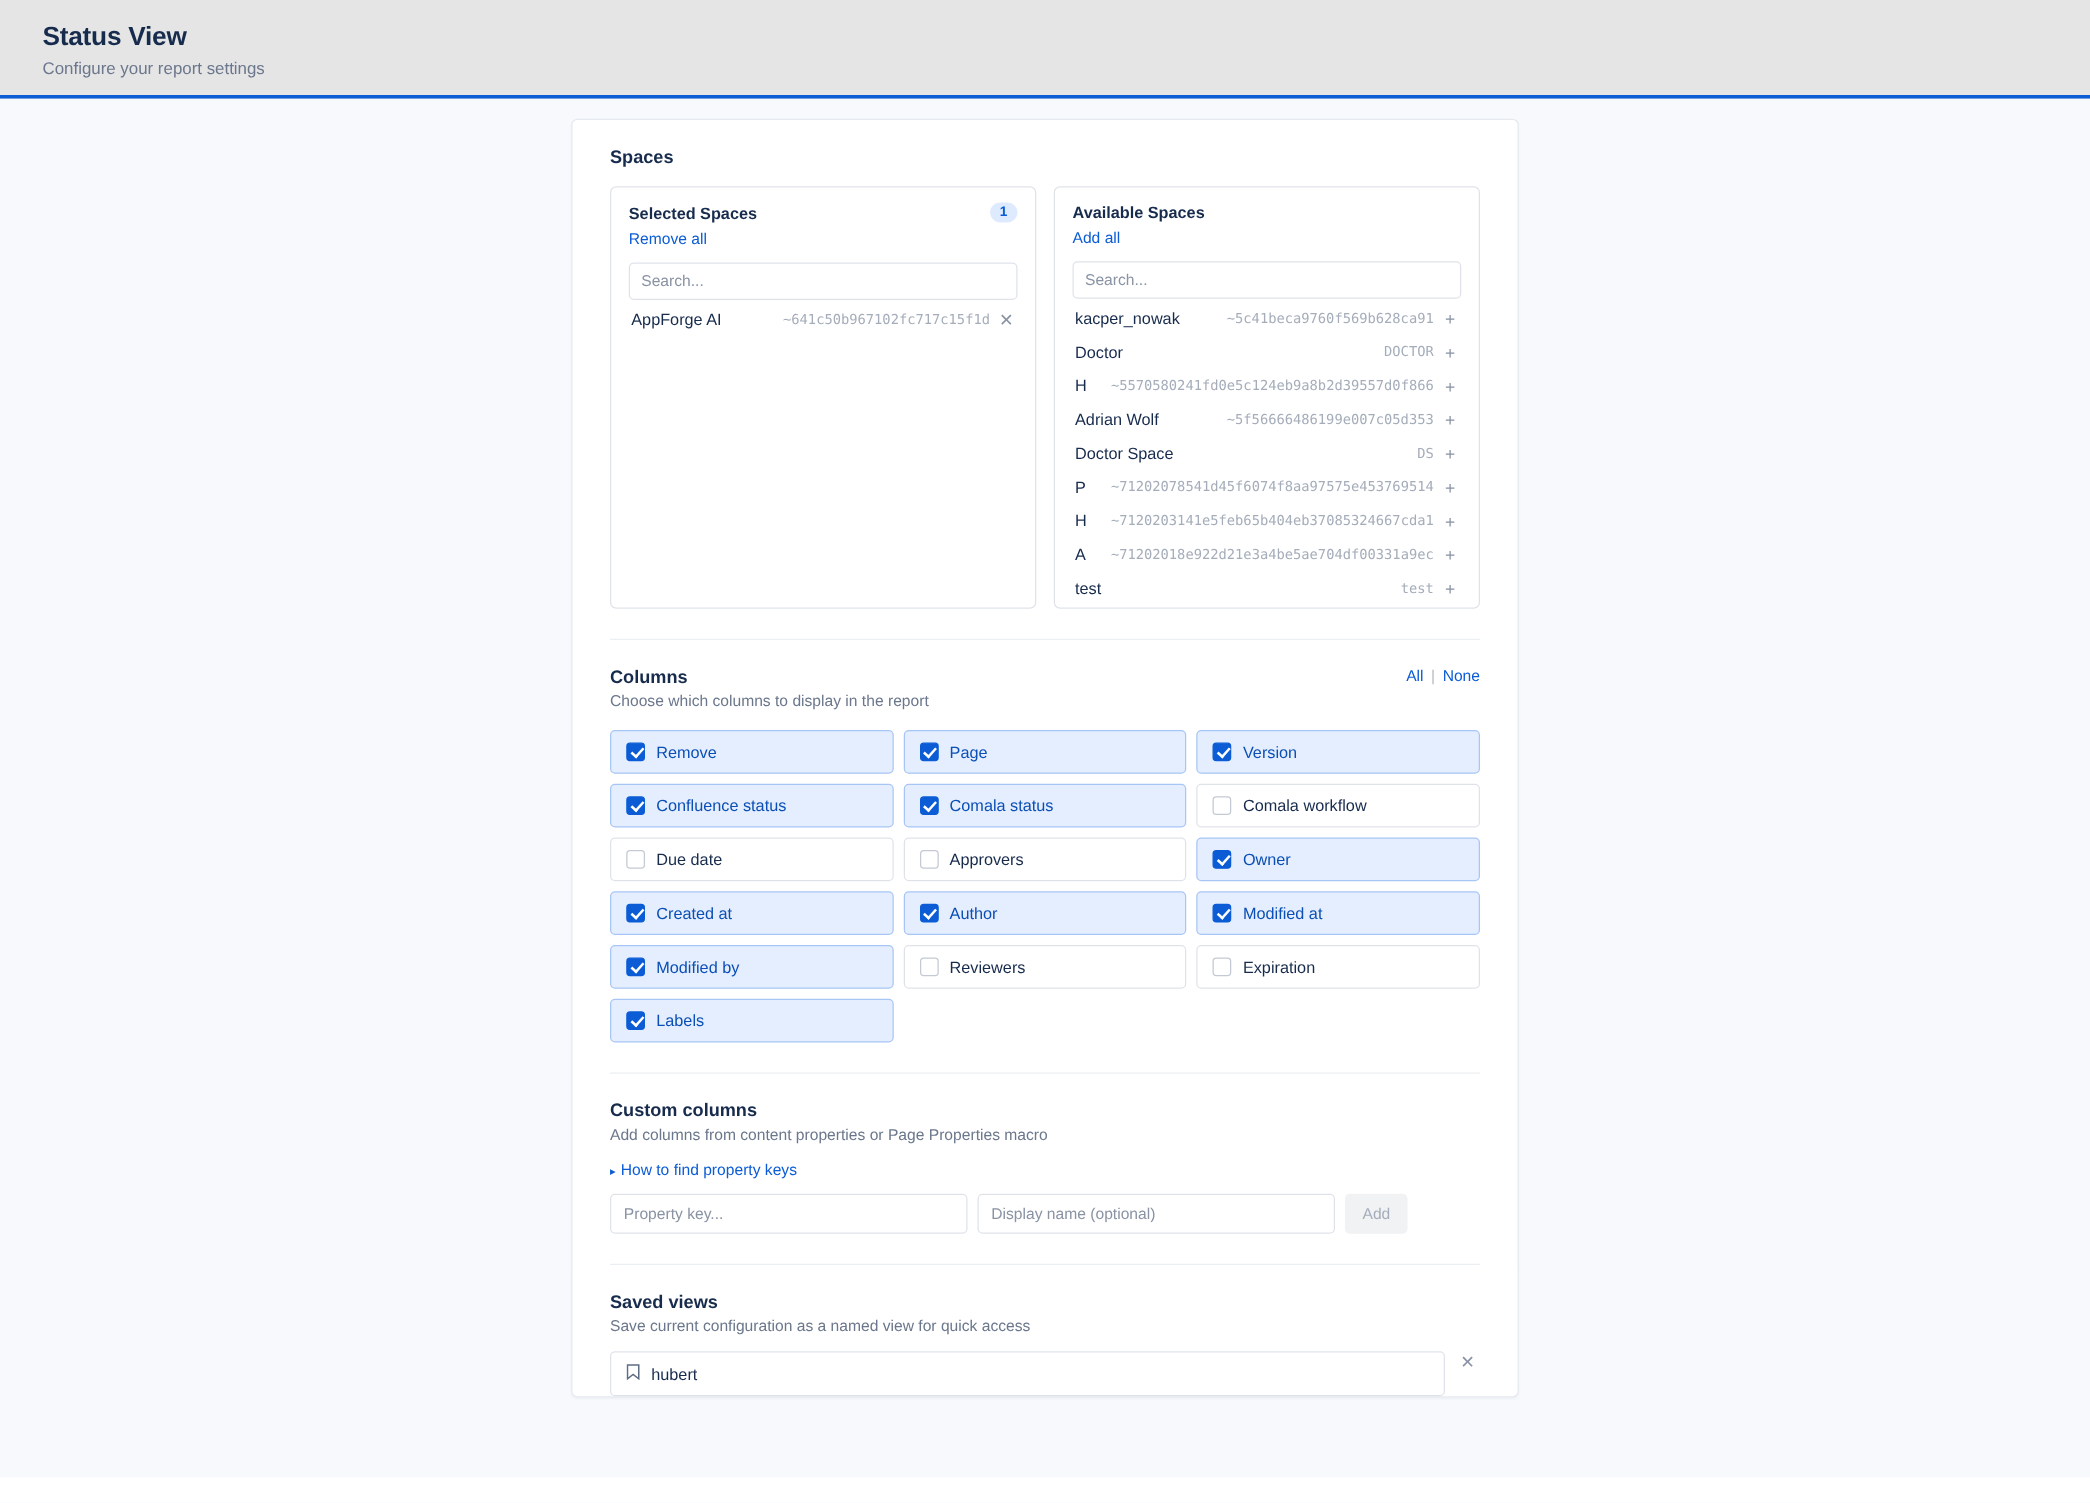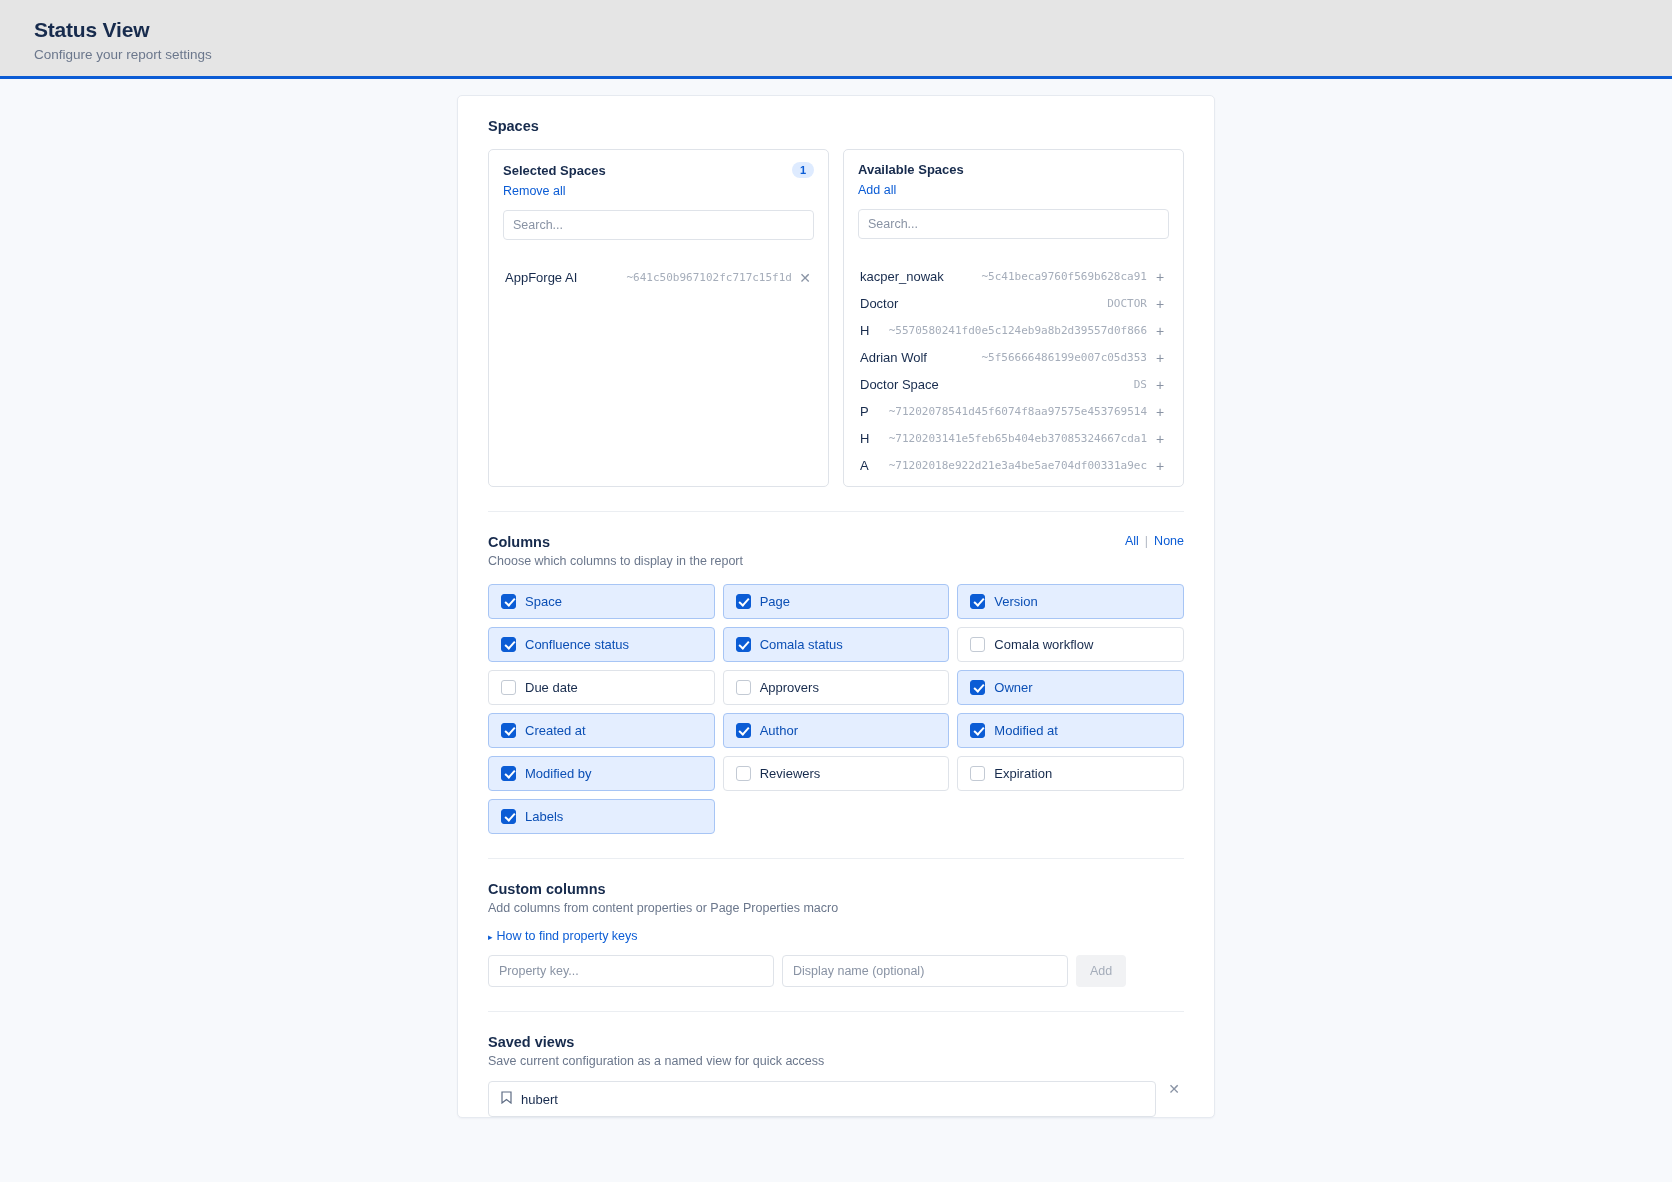--- a/index.html
+++ b/index.html
@@ -63,21 +63,21 @@
   }
   .panel-action { font-size:12.5px; color:#0b5cd5; margin-top:6px; cursor:pointer; }
   .panel-search {
     width:100%; margin-top:12px;
     border:1px solid #dfe3e9; border-radius:4px;
     padding:7px 9px; font-size:12.5px; color:#172b4d;
     font-family:"Liberation Sans", sans-serif;
     outline:none; background:#fff;
   }
   .panel-search::placeholder { color:#8993a4; }
-  .space-list { margin-top:24px; }
+  .space-list { margin-top:2px; }
   .space-row {
     display:flex; align-items:center; gap:6px;
     padding:6px 2px; white-space:nowrap; overflow:hidden;
   }
   .space-name { font-size:13px; color:#172b4d; flex:0 0 auto; }
   .space-name.clip { overflow:hidden; max-width:14px; }
   .space-key {
     font-family:"DejaVu Sans Mono", monospace;
     font-size:11px; color:#a5adba;
     flex:1 1 auto; text-align:right; overflow:hidden;
@@ -239,21 +239,21 @@
           <div class="section-title">Columns</div>
           <div class="section-desc">Choose which columns to display in the report</div>
         </div>
         <div class="section-links">
           <a>All</a><span class="divider">|</span><a>None</a>
         </div>
       </div>
       <div class="col-grid" id="col-grid">
           <div class="col-item on">
             <span class="cbox"></span>
-            <span>Space</span>
+            <span>Remove</span>
           </div>
           <div class="col-item on">
             <span class="cbox"></span>
             <span>Page</span>
           </div>
           <div class="col-item on">
             <span class="cbox"></span>
             <span>Version</span>
           </div>
           <div class="col-item on">

